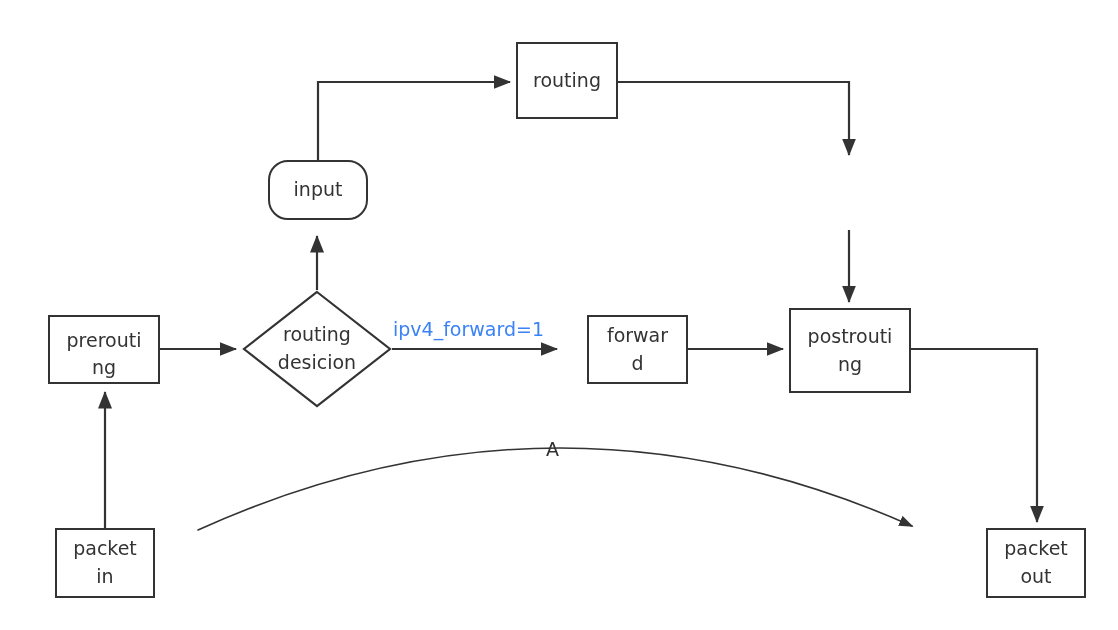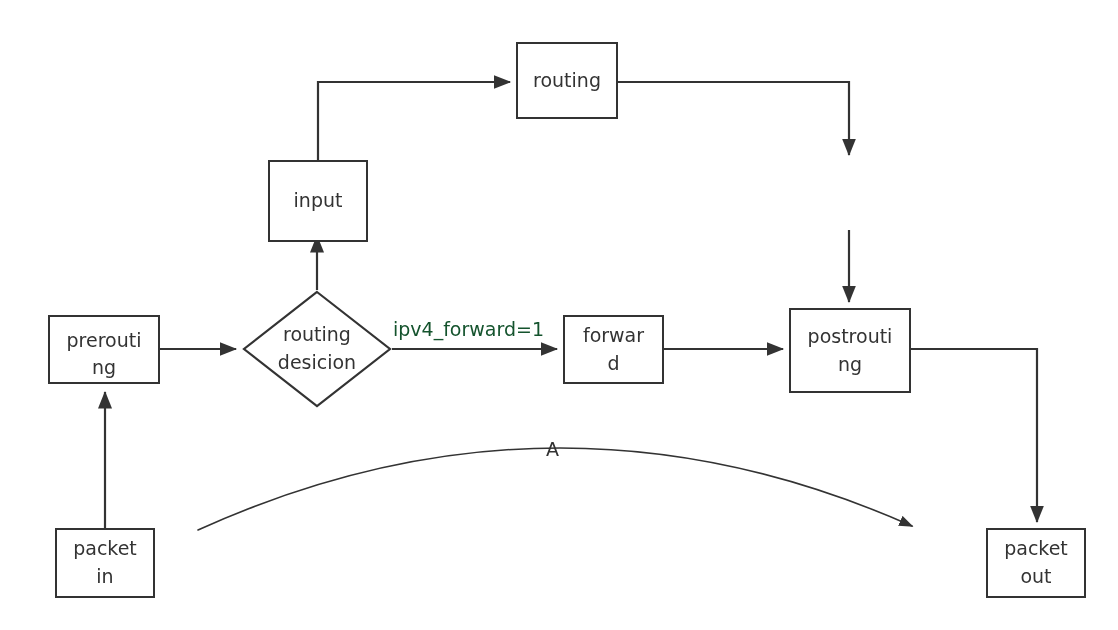--- a/index.html
+++ b/index.html
@@ -64,21 +64,21 @@
     justify-content: center;
     text-align: center;
     font-size: 19px;
     line-height: 1.45;
     color: #333333;
     white-space: pre-line;
   }
   .edge-label {
     position: absolute;
     font-size: 19px;
-    color: #14532d;
+    color: #3b82f6;
     background: transparent;
     white-space: nowrap;
     z-index: 4;
   }
   .arc-label {
     position: absolute;
     font-size: 19px;
     color: #333333;
     z-index: 4;
   }
@@ -121,30 +121,30 @@
   </div>
 
   <div class="diamond-wrap" style="left:242px; top:290px; width:150px; height:118px;">
     <svg width="150" height="118" viewBox="0 0 150 118" xmlns="http://www.w3.org/2000/svg">
       <polygon points="75,2 148,59 75,116 2,59" fill="#ffffff" stroke="#333333" stroke-width="2.2"></polygon>
     </svg>
     <div class="diamond-text">routing
 desicion</div>
   </div>
 
-  <div class="node" style="left:268px; top:160px; width:100px; height:82px;">
+  <div class="node" style="left:268px; top:160px; width:100px; height:60px;border-radius:20px;">
     <span class="node-label">input</span>
   </div>
 
   <div class="node" style="left:516px; top:42px; width:102px; height:77px;">
     <span class="node-label">routing</span>
   </div>
 
 
-  <div class="node" style="left:563px; top:315px; width:101px; height:69px;">
+  <div class="node" style="left:587px; top:315px; width:101px; height:69px;">
     <span class="node-label">forwar
 d</span>
   </div>
 
   <div class="node" style="left:789px; top:308px; width:122px; height:85px;">
     <span class="node-label">postrouti
 ng</span>
   </div>
 
   <div class="node" style="left:55px; top:528px; width:100px; height:70px;">

